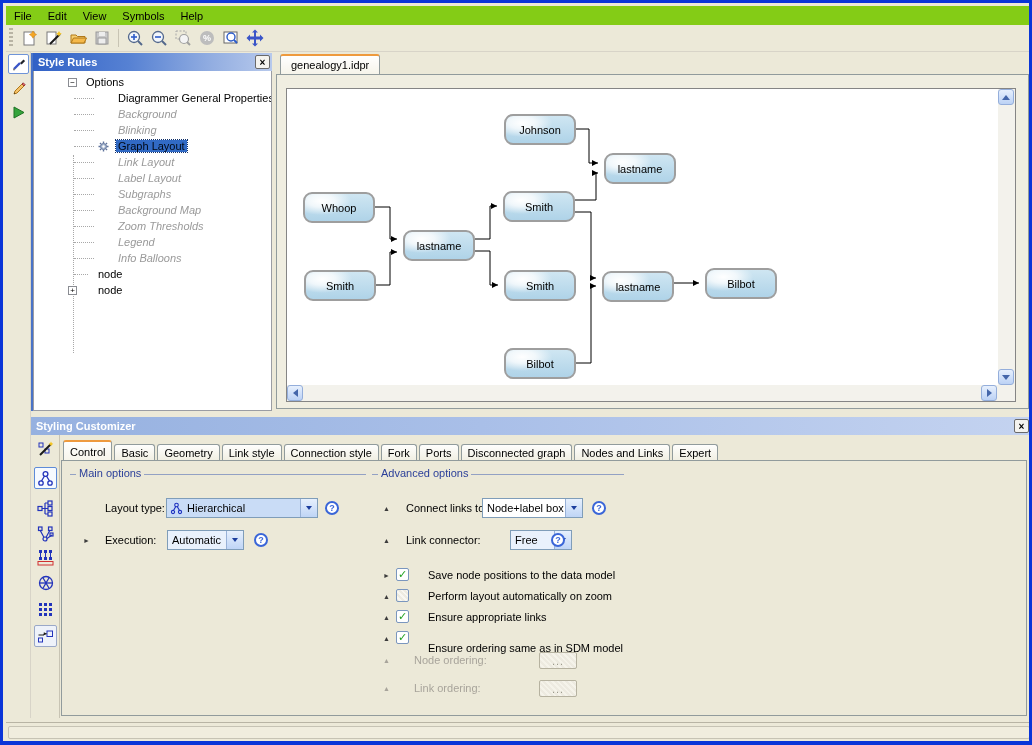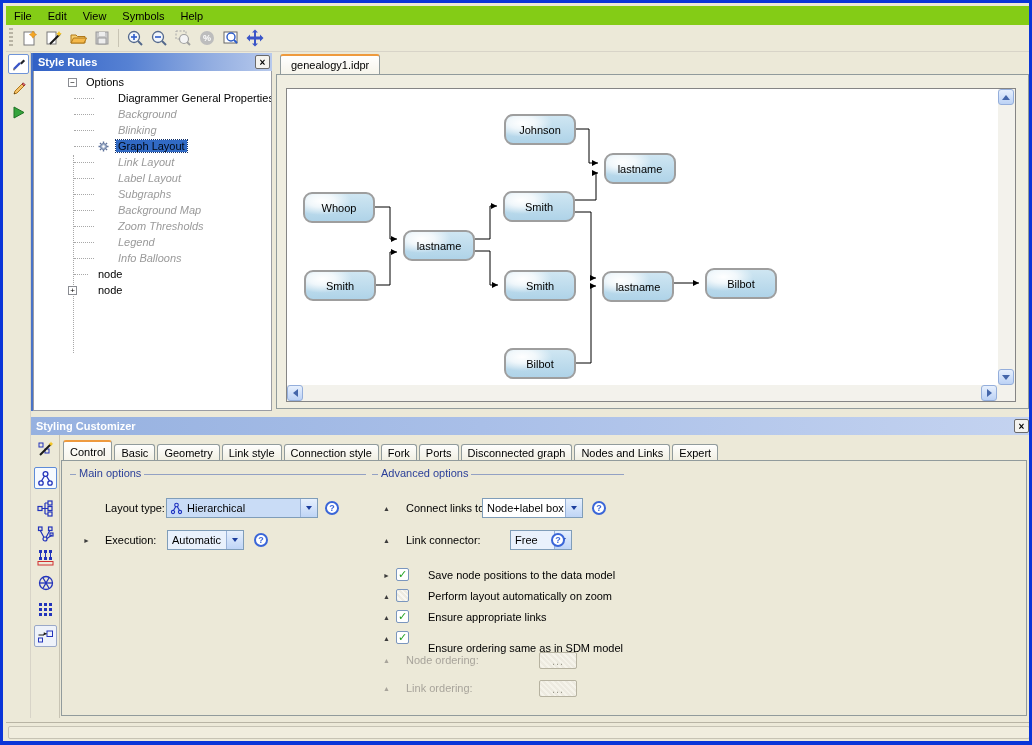--- a/index.html
+++ b/index.html
@@ -78,21 +78,21 @@
   #cz-tabs { position:absolute; left:32px; top:4px; height:22px; display:flex; align-items:flex-end; }
   #cz-tabs .tab { position:static; height:17px; margin-right:2px; padding:0 6px; font-size:11px; }
   #cz-tabs .tab.sel { height:21px; }
   #cz-pane { left:30px; top:25px; width:966px; height:256px; border:1px solid #919B9C; background:#ECE9D8; }
 
   .group-hdr { position:absolute; display:flex; align-items:center; color:#2B3F99; }
   .group-hdr .seg { border-top:1px solid #93A1C4; height:1px; }
   .group-hdr .t { padding:0 3px; margin-top:-2px; }
 
   .flabel { position:absolute; white-space:nowrap;padding-left:13px; }
-  .flabel.dis { color:#A8A49B; }
+  .flabel.dis { color:#A8A49B;margin-left:8px; }
   .mk { position:absolute; font-size:7px; color:#3C3C3C; }
   .mk.dis { color:#A8A49B; }
 
   .combo { position:absolute; height:20px; border:1px solid #7F9DB9; background:#FFF; display:flex; align-items:center; }
   .combo .val { flex:1; padding-left:4px; white-space:nowrap; overflow:hidden; }
   .combo .cico { margin-left:3px; }
   .combo .dd { width:17px; height:100%; border-left:1px solid #98B1D7; border-radius:0 1px 1px 0;
                background:linear-gradient(#E6F0FD,#BFD5F6); display:flex; align-items:center; justify-content:center; }
   .chev { width:0; height:0; border-left:3.5px solid transparent; border-right:3.5px solid transparent; border-top:4px solid #1C3E9E; }
   .combo.tint  { background:#C9DCF6; }

